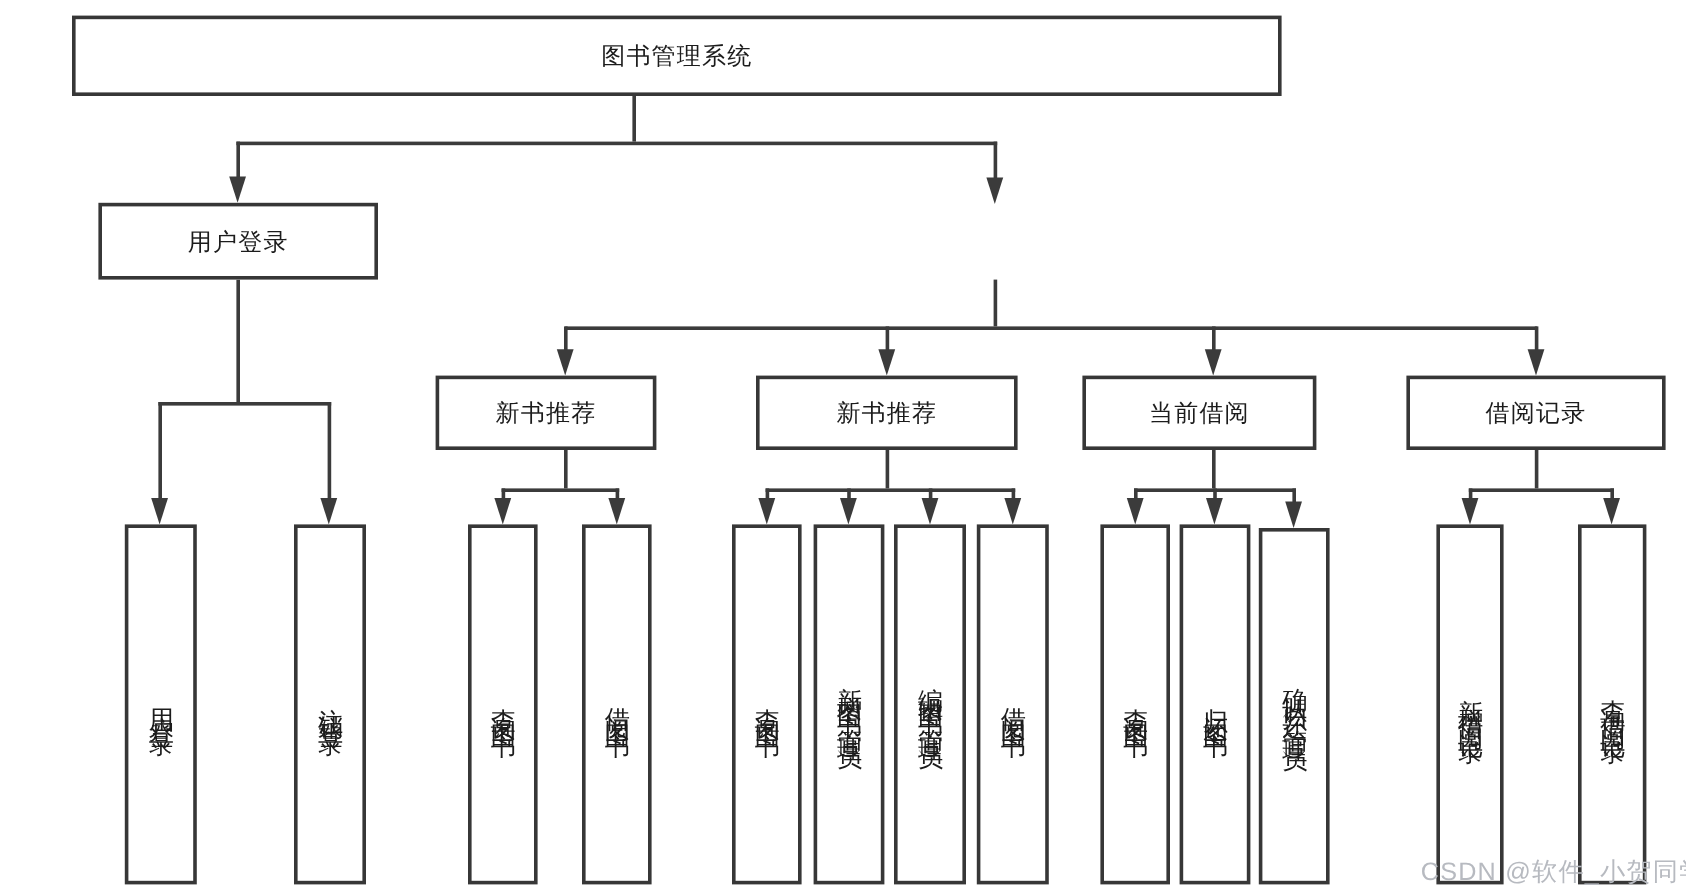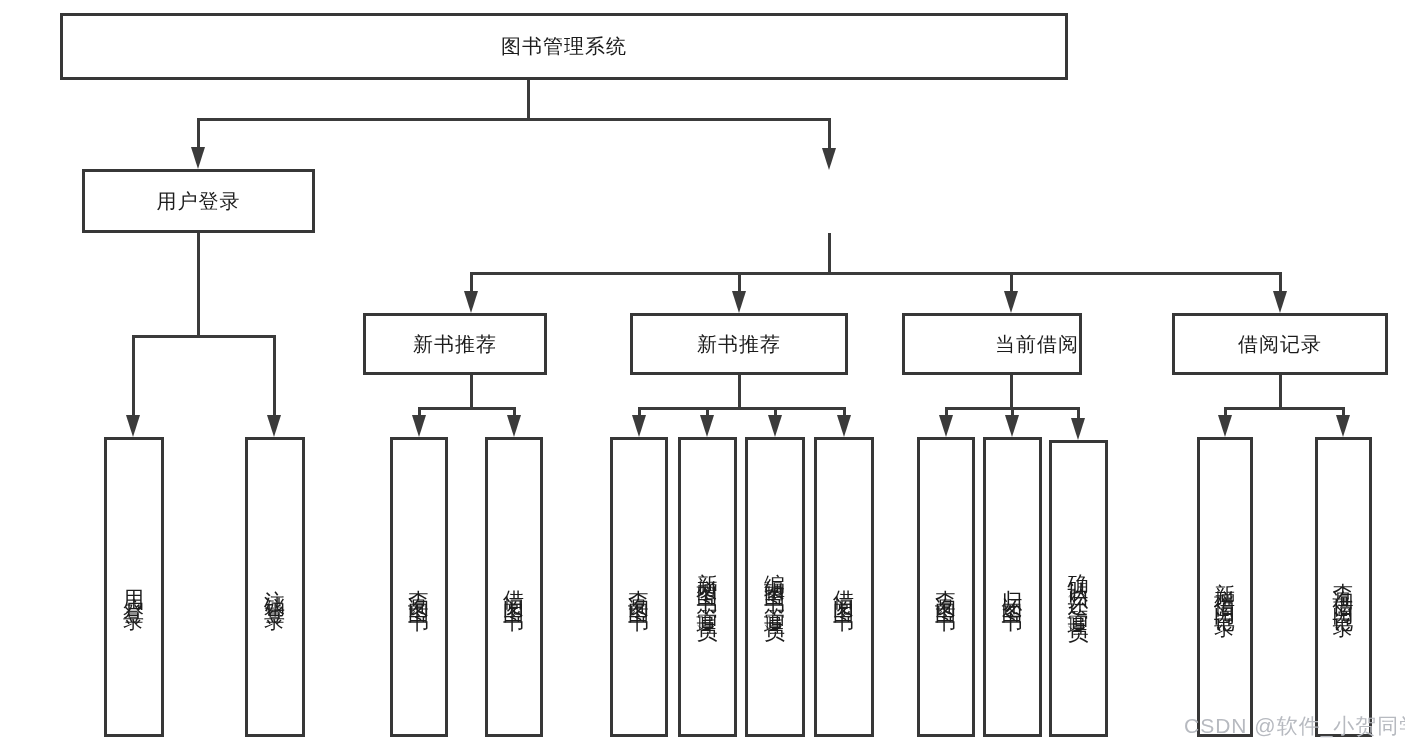--- a/index.html
+++ b/index.html
@@ -91,21 +91,21 @@
   <div class="arrowhead" style="left:1004px;top:291px;"></div>
   <div class="vline" style="left:1279px;top:272px;height:24px;"></div>
   <div class="arrowhead" style="left:1273px;top:291px;"></div>
 
   <div class="node h" style="left:363px;top:313px;width:184px;height:62px;">
     <span>新书推荐</span>
   </div>
   <div class="node h" style="left:630px;top:313px;width:218px;height:62px;">
     <span>新书推荐</span>
   </div>
-  <div class="node h" style="left:902px;top:313px;width:180px;height:62px;justify-content:flex-end;">
+  <div class="node h" style="left:902px;top:313px;width:195px;height:62px;">
     <span>当前借阅</span>
   </div>
   <div class="node h" style="left:1172px;top:313px;width:216px;height:62px;">
     <span>借阅记录</span>
   </div>
 
   <div class="vline" style="left:470px;top:375px;height:32px;"></div>
   <div class="hline" style="left:418px;top:407px;width:98px;"></div>
   <div class="vline" style="left:418px;top:407px;height:14px;"></div>
   <div class="arrowhead" style="left:412px;top:415px;"></div>

